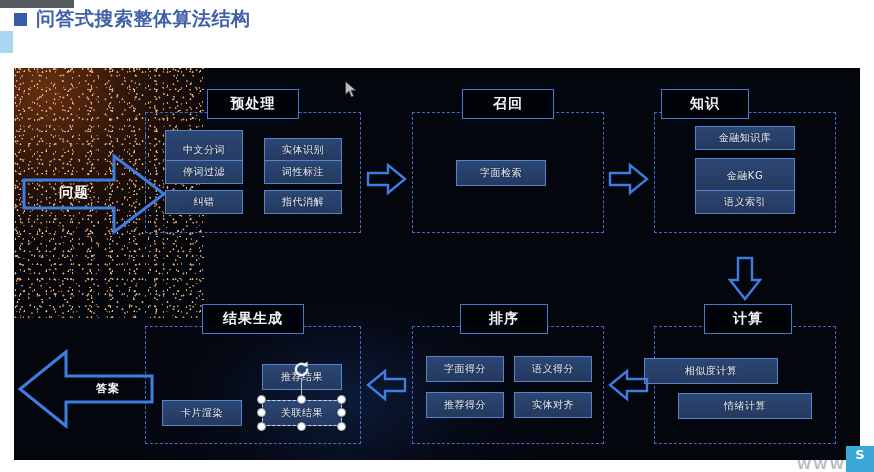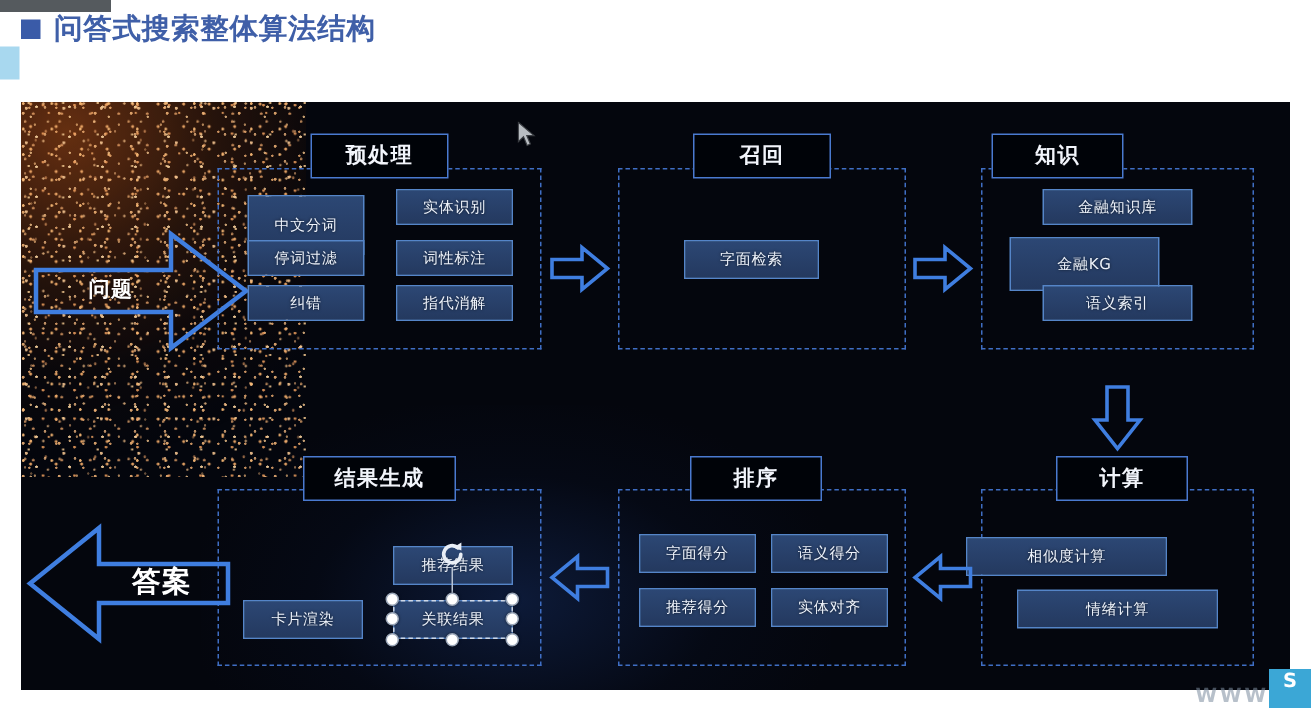--- a/index.html
+++ b/index.html
@@ -181,21 +181,21 @@
       <svg width="146" height="88" viewBox="0 0 146 88">
         <polygon points="2,30 92,30 92,6 142,44 92,82 92,58 2,58" fill="none" stroke="#3f7ee0" stroke-width="3"></polygon>
       </svg>
     </div>
     <div style="position:absolute; left:22px; top:112px; width:76px; height:26px; display:flex; align-items:center; justify-content:center; color:#ffffff; font-size:14px; font-weight:bold; font-family:'DejaVu Sans','Liberation Sans',sans-serif; letter-spacing:1px;">问题</div>
 
     <div class="group" style="left:131px; top:44px; width:216px; height:121px;"></div>
     <div class="group-title" style="left:193px; top:21px; width:92px; height:30px;">预处理</div>
 
     <div class="node" style="left:151px; top:62px; width:78px; height:40px;">中文分词</div>
-    <div class="node" style="left:250px; top:58px; width:78px; height:24px;">实体识别</div>
+    <div class="node" style="left:250px; top:70px; width:78px; height:24px;">实体识别</div>
     <div class="node" style="left:151px; top:92px; width:78px; height:24px;">停词过滤</div>
     <div class="node" style="left:250px; top:92px; width:78px; height:24px;">词性标注</div>
     <div class="node" style="left:151px; top:122px; width:78px; height:24px;">纠错</div>
     <div class="node" style="left:250px; top:122px; width:78px; height:24px;">指代消解</div>
 
     <div class="arrow" style="left:352px; top:94px;">
       <svg width="42" height="34" viewBox="0 0 42 34">
         <polygon points="2,11 22,11 22,3 39,17 22,31 22,23 2,23" fill="none" stroke="#3f7ee0" stroke-width="2.4"></polygon>
       </svg>
     </div>
@@ -208,21 +208,21 @@
     <div class="arrow" style="left:594px; top:94px;">
       <svg width="42" height="34" viewBox="0 0 42 34">
         <polygon points="2,11 22,11 22,3 39,17 22,31 22,23 2,23" fill="none" stroke="#3f7ee0" stroke-width="2.4"></polygon>
       </svg>
     </div>
 
     <div class="group" style="left:640px; top:44px; width:182px; height:121px;"></div>
     <div class="group-title" style="left:647px; top:21px; width:88px; height:30px;">知识</div>
 
     <div class="node" style="left:681px; top:58px; width:100px; height:24px;">金融知识库</div>
-    <div class="node" style="left:659px; top:90px; width:100px; height:36px;">金融KG</div>
+    <div class="node" style="left:681px; top:90px; width:100px; height:36px;">金融KG</div>
     <div class="node" style="left:681px; top:122px; width:100px; height:24px;">语义索引</div>
 
     <div class="arrow" style="left:712px; top:188px;">
       <svg width="38" height="46" viewBox="0 0 38 46">
         <polygon points="12,2 26,2 26,24 34,24 19,43 4,24 12,24" fill="none" stroke="#3f7ee0" stroke-width="2.4"></polygon>
       </svg>
     </div>
 
     <div class="group" style="left:640px; top:258px; width:182px; height:118px;"></div>
     <div class="group-title" style="left:690px; top:236px; width:88px; height:30px;">计算</div>
@@ -276,21 +276,21 @@
       <div class="handle" style="left:-5px;  top:22px;"></div>
       <div class="handle" style="left:35px;  top:22px;"></div>
       <div class="handle" style="left:75px;  top:22px;"></div>
     </div>
 
     <div class="arrow" style="left:2px; top:278px;">
       <svg width="140" height="86" viewBox="0 0 140 86">
         <polygon points="136,30 50,30 50,6 4,43 50,80 50,56 136,56" fill="none" stroke="#3f7ee0" stroke-width="3"></polygon>
       </svg>
     </div>
-    <div style="position:absolute; left:52px; top:306px; width:84px; height:28px; display:flex; align-items:center; justify-content:center; color:#ffffff; font-size:19px; font-weight:bold; font-family:'DejaVu Sans','Liberation Sans',sans-serif; letter-spacing:1px;">答案</div>
+    <div style="position:absolute; left:52px; top:306px; width:84px; height:28px; display:flex; align-items:center; justify-content:center; color:#ffffff; font-size:11px; font-weight:bold; font-family:'DejaVu Sans','Liberation Sans',sans-serif; letter-spacing:1px;">答案</div>
 
     <div class="cursor" style="left:331px; top:13px;">
       <svg width="13" height="18" viewBox="0 0 13 18">
         <polygon points="0.5,0.5 0.5,13.5 4,10.2 6.4,16 8.6,15 6.2,9.4 11,9.4" fill="#b9bdc2" stroke="#3a3d42" stroke-width="0.8"></polygon>
       </svg>
     </div>
   </div>
 
   <div class="watermark-text">WWW</div>
   <div class="watermark">S</div>

